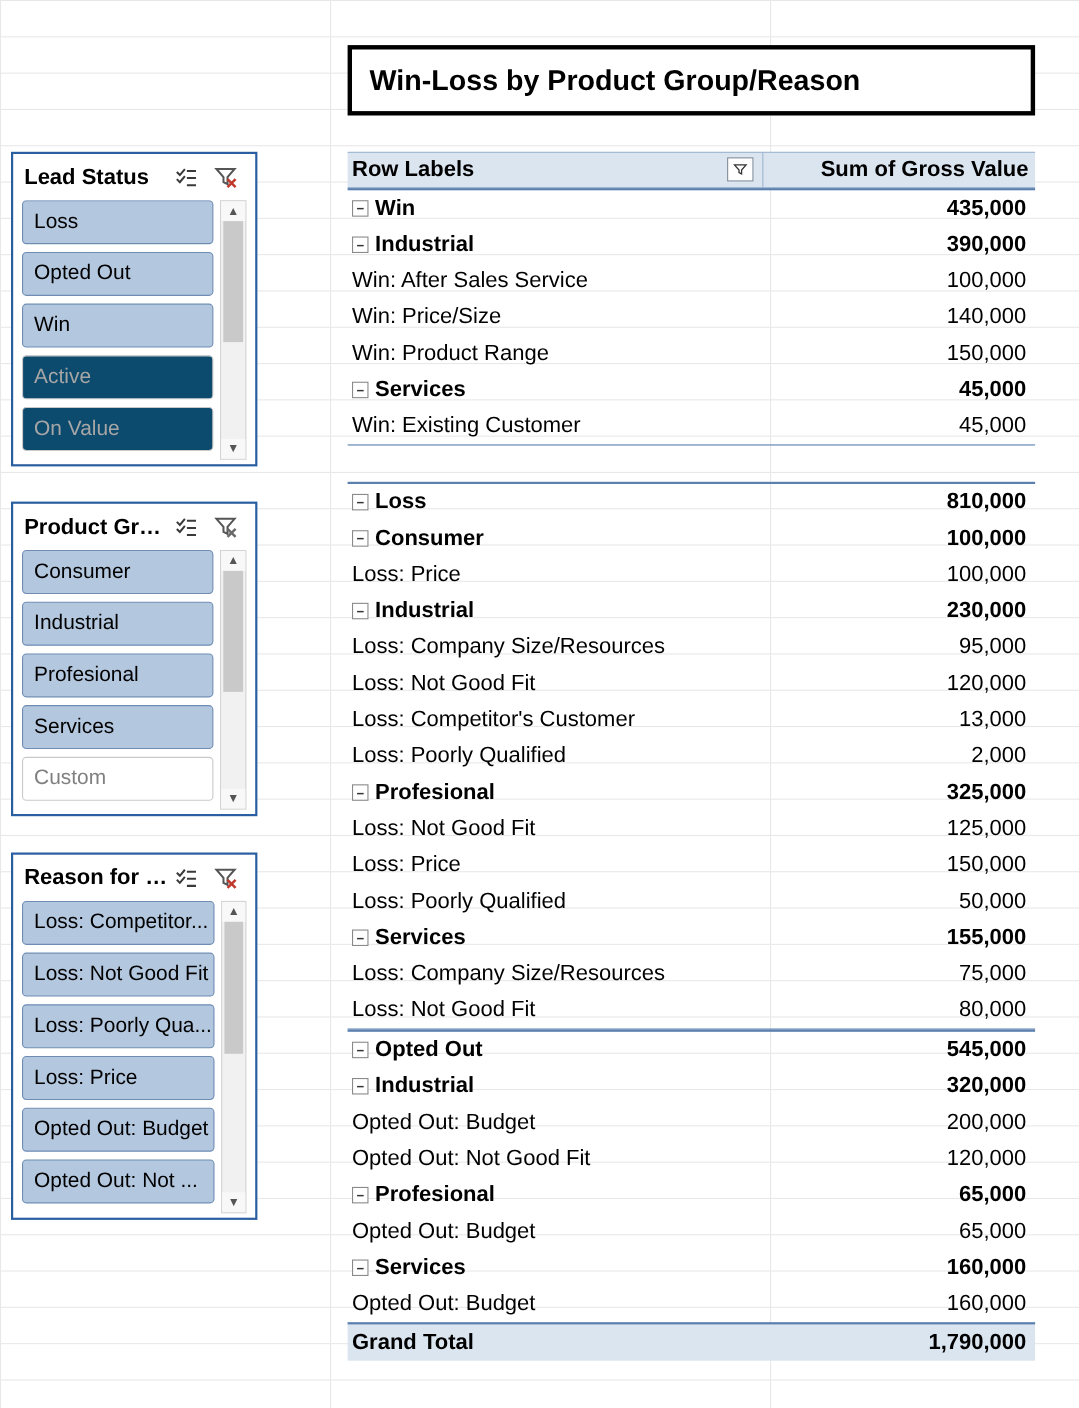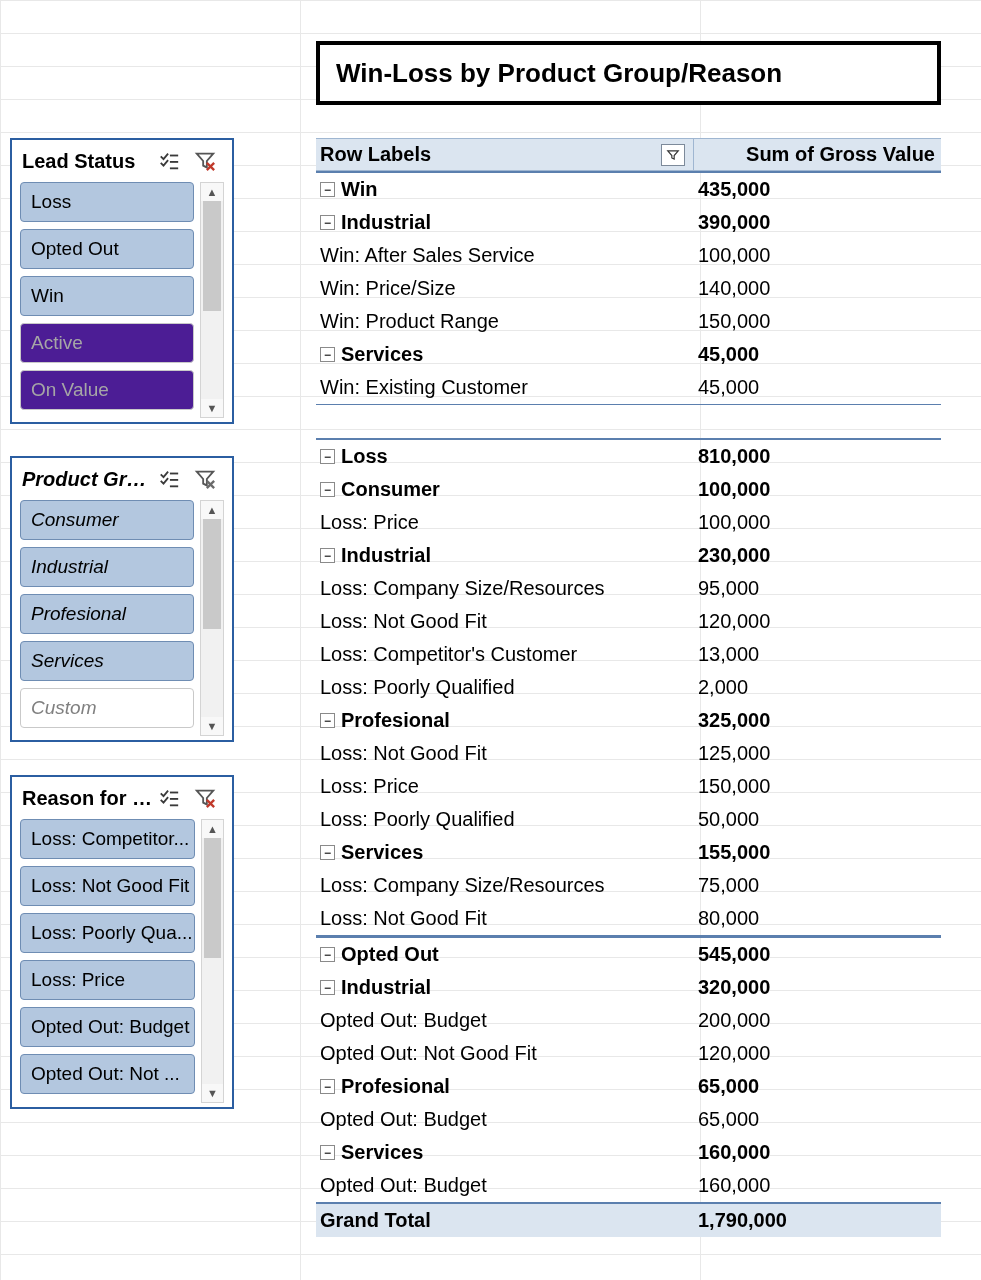--- a/index.html
+++ b/index.html
@@ -9,34 +9,34 @@
   .title-box{position:absolute;left:316px;top:41px;width:625px;height:64px;border:4px solid #000;display:flex;align-items:center;padding:0 16px;font-weight:700;font-size:26px;box-sizing:border-box;background:#fff}
   .slicer{position:absolute;left:10px;width:224px;border:2px solid #2b5ea1;background:#fff;box-sizing:border-box;padding:6px 8px 8px 8px}
   .slicer-header{display:flex;align-items:center;justify-content:space-between;height:30px;padding:0 2px}
   .slicer-title{font-weight:700;font-size:20px;white-space:nowrap;overflow:hidden;text-overflow:ellipsis;max-width:160px}
   .slicer-icons{display:flex;gap:14px;align-items:center;padding-right:6px}
   .icon-svg{width:22px;height:22px;display:block}
   .slicer-body{position:relative;margin-top:6px;display:flex}
   .slicer-list{flex:1 1 auto;display:flex;flex-direction:column;gap:7px;overflow:hidden;padding-right:6px}
   .slicer-item{height:38px;border:1px solid #8aa2c0;border-radius:4px;display:flex;align-items:center;padding:0 10px;font-size:19px;white-space:nowrap;overflow:hidden;text-overflow:ellipsis}
   .sel{background:#b3c7df;color:#000;border-color:#6f8db3}
-  .unsel{background:#4c1d95;color:#a6a6a6;border-color:#c9c9c9}
+  .unsel{background:#0c4a6e;color:#a6a6a6;border-color:#c9c9c9}
   .unsel-dark{background:#fff;color:#808080;border-color:#c9c9c9}
   .scroll{width:22px;background:#f1f1f1;border:1px solid #d4d4d4;display:flex;flex-direction:column;justify-content:space-between;align-items:center}
   .scroll .arrow{height:18px;width:100%;display:flex;align-items:center;justify-content:center;background:#f8f8f8;color:#555;font-size:11px}
   .scroll .track{flex:1;width:100%;position:relative}
   .scroll .thumb{position:absolute;left:2px;right:2px;background:#c9c9c9}
   .pivot{position:absolute;left:316px;top:138px;width:625px}
   .pivot-header{display:flex;background:#dbe5f0;border-top:1px solid #9fb6d1;border-bottom:1px solid #9fb6d1;font-weight:700}
-  .col-label{flex:1;padding:4px 4px;display:flex;align-items:center}
+  .col-label{flex:1;padding:4px 4px;display:flex;align-items:flex-start}
   .col-val{width:235px;text-align:right;padding:4px 6px;border-left:1px solid #9fb6d1;display:flex;align-items:center;justify-content:flex-end}
   .filter-btn{width:22px;height:20px;border:1px solid #7d8a9a;background:#fff;margin-left:auto;margin-right:4px;display:flex;align-items:center;justify-content:center;color:#3b3b3b}
   .row{display:flex;min-height:33px;align-items:center}
   .row .lbl{flex:1;padding:0 4px;display:flex;align-items:center;white-space:nowrap;overflow:hidden}
-  .row .val{width:235px;text-align:left;padding:0 8px}
+  .row .val{width:235px;text-align:right;padding:0 8px}
   .b{font-weight:700}
   .lvl1{padding-left:18px}
   .lvl2{padding-left:40px}
   .lvl3{padding-left:68px}
   .exp{width:13px;height:13px;border:1px solid #8a8a8a;display:inline-flex;align-items:center;justify-content:center;font-size:12px;line-height:1;color:#333;background:#fff;margin-right:6px;font-family:Arial}
   .section-top{border-top:2px solid #5b7fae}
   .section-bottom{border-bottom:1px solid #5b7fae}
   .grand{background:#dbe5f0;border-top:2px solid #5b7fae;font-weight:700}
 </style>
 </head>
@@ -123,21 +123,21 @@
         </div>
         <div class="scroll">
           <div class="arrow">▲</div>
           <div class="track">
             <div class="thumb" style="top:0px;height:110px"></div>
           </div>
           <div class="arrow">▼</div>
         </div>
       </div>
     </div>
-    <div class="slicer" style="top: 456px; height: 286px; font-style: italic;">
+    <div class="slicer" style="top: 456px; height: 286px;">
       <div class="slicer-header">
         <div class="slicer-title">Product Group</div>
         <div class="slicer-icons">
           <span>
             <svg class="icon-svg" viewBox="0 0 24 24">
               <path d="M3 7l3 3 5-6M3 14l3 3 5-6" fill="none" stroke="#3a3a3a" stroke-width="2"></path>
               <line x1="13" y1="6" x2="22" y2="6" stroke="#3a3a3a" stroke-width="2"></line>
               <line x1="13" y1="13" x2="22" y2="13" stroke="#3a3a3a" stroke-width="2"></line>
               <line x1="13" y1="20" x2="22" y2="20" stroke="#3a3a3a" stroke-width="2"></line>
             </svg>

